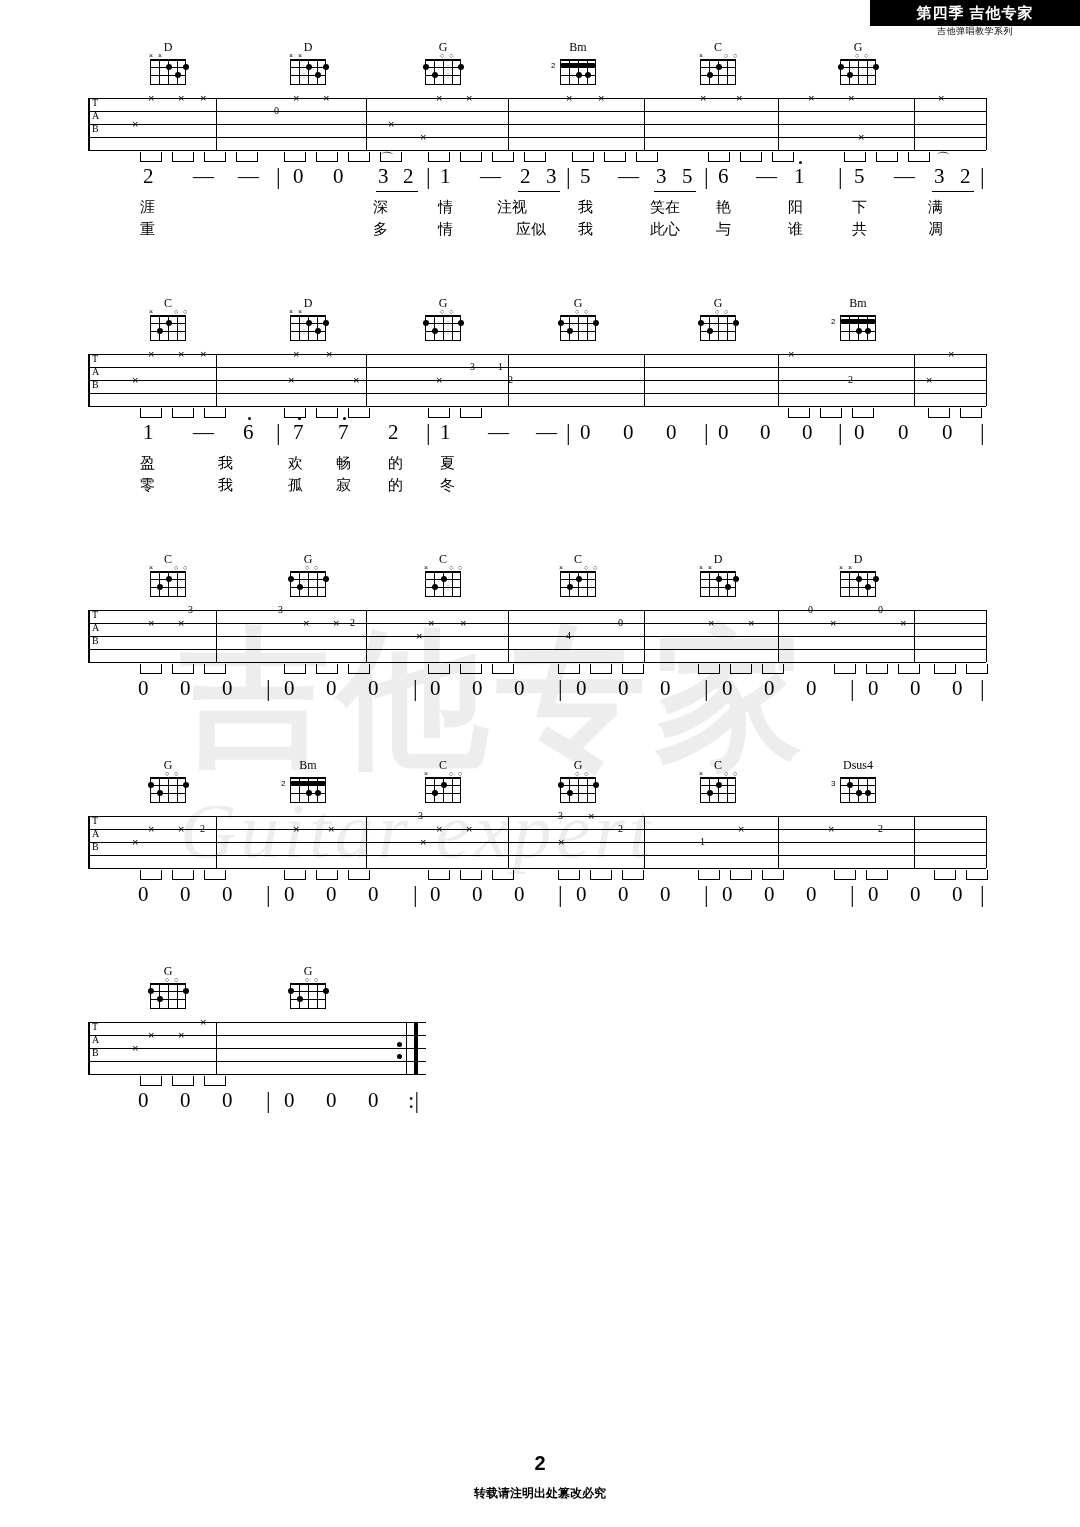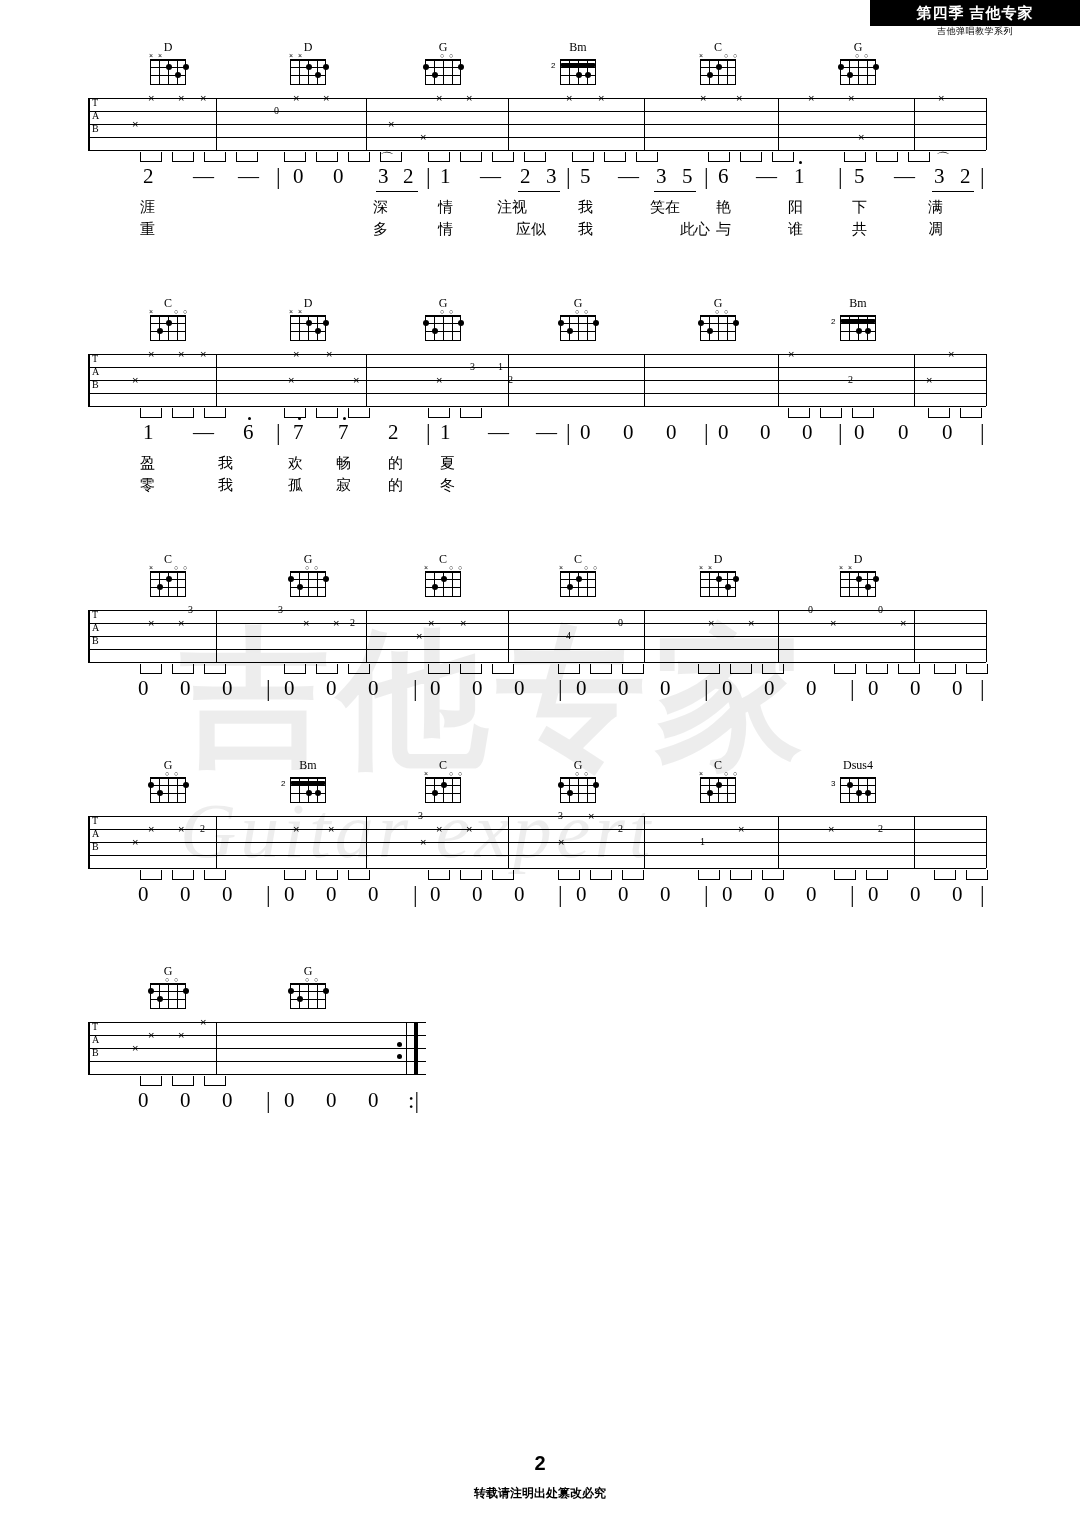--- a/index.html
+++ b/index.html
@@ -295,21 +295,21 @@
     <div class="lyr" style="left:700px;">阳</div>
     <div class="lyr" style="left:764px;">下</div>
     <div class="lyr" style="left:840px;">满</div>
   </div>
   <div class="lyrrow">
     <div class="lyr" style="left:52px;">重</div>
     <div class="lyr" style="left:285px;">多</div>
     <div class="lyr" style="left:350px;">情</div>
     <div class="lyr" style="left:428px;">应似</div>
     <div class="lyr" style="left:490px;">我</div>
-    <div class="lyr" style="left:592px;">此心</div>
+    <div class="lyr" style="left:562px;">此心</div>
     <div class="lyr" style="left:628px;">与</div>
     <div class="lyr" style="left:700px;">谁</div>
     <div class="lyr" style="left:764px;">共</div>
     <div class="lyr" style="left:840px;">凋</div>
   </div>
 </div>
 
 <div class="system" style="top:296px;width:920px;">
   <div class="chordrow">
     <div class="chord" style="left:50px;">

